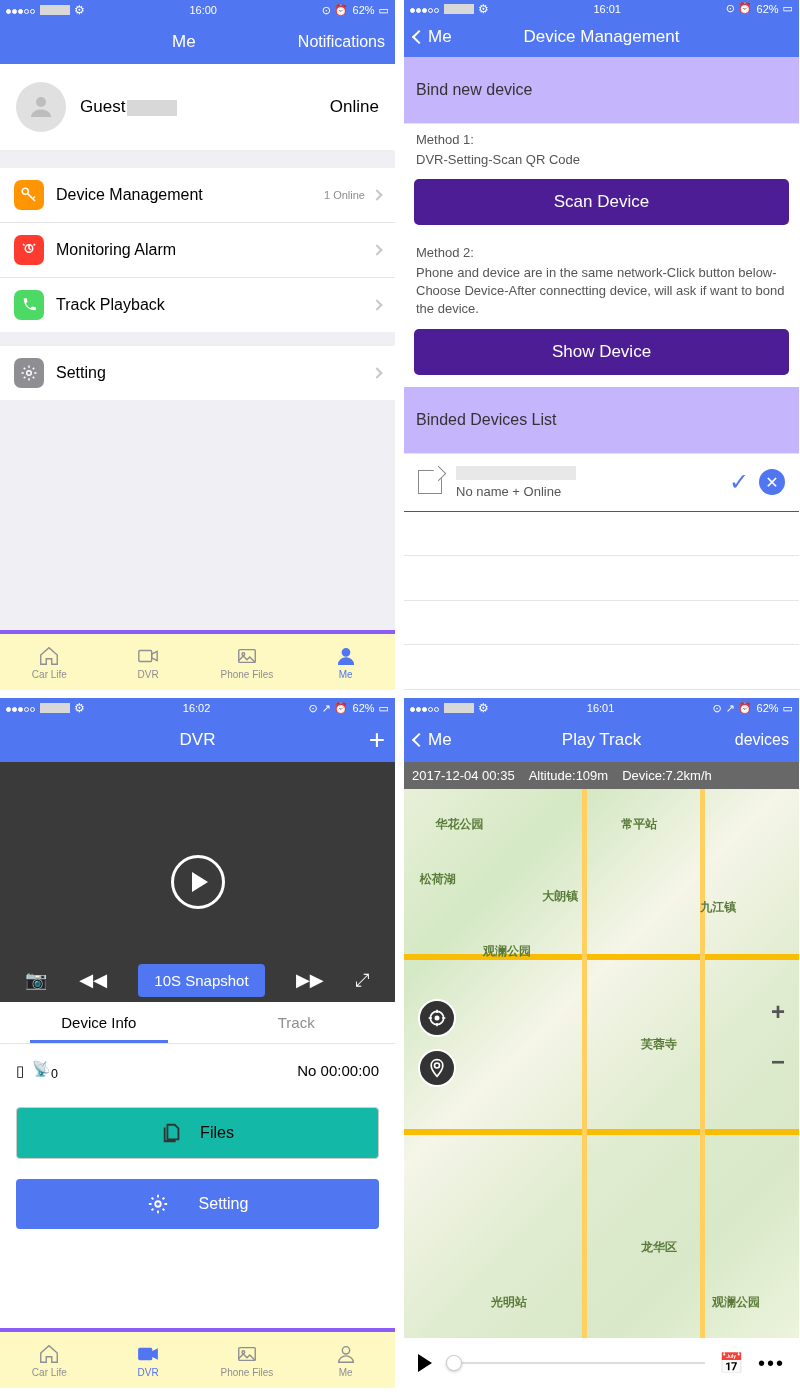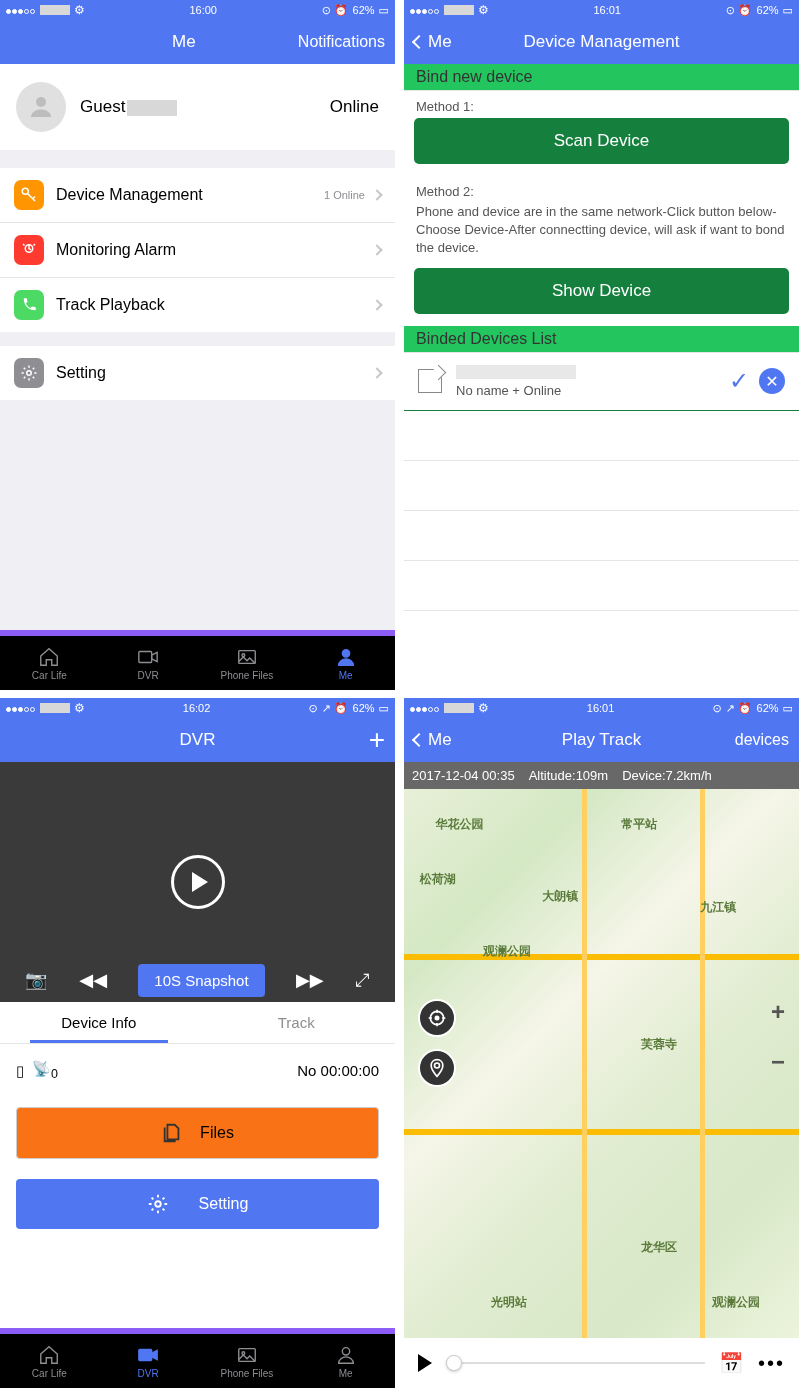--- a/index.html
+++ b/index.html
@@ -30,31 +30,31 @@
 .list-row:last-child { border-bottom: none; }
 .list-icon { width: 30px; height: 30px; border-radius: 7px; margin-right: 12px; display: flex; align-items: center; justify-content: center; }
 .list-icon svg { width: 18px; height: 18px; fill: #fff; }
 .ic-key { background: #ff9500; }
 .ic-alarm { background: #ff3b30; }
 .ic-track { background: #4cd964; }
 .ic-setting { background: #8e8e93; }
 .list-label { flex: 1; font-size: 16px; }
 .list-detail { color: #8e8e93; font-size: 11px; margin-right: 8px; }
 .logout-btn { margin: 14px 10px; background: #e52421; color: #fff; text-align: center; padding: 13px; border-radius: 5px; font-size: 17px; }
-.tabbar { margin-top: auto; height: 60px; background: #000000; border-top: 6px solid #8b5cf6; display: flex; }
+.tabbar { margin-top: auto; height: 60px; background: #fef9c3; border-top: 4px solid #8b5cf6; display: flex; }
 .tab { flex: 1; display: flex; flex-direction: column; align-items: center; justify-content: center; color: #8e8e93; font-size: 10px; gap: 2px; }
 .tab.active { color: #5076f2; }
 .tab svg { width: 24px; height: 22px; fill: none; stroke: currentColor; stroke-width: 1.5; }
 .tab.active svg { fill: currentColor; stroke: currentColor; }
 
 
-.section-h { background: #22c55e; padding: 4px 12px; font-size: 16px; color: #333; border-bottom: 1px solid #e5e5e5; }
+.section-h { background: #c4b5fd; padding: 24px 12px; font-size: 16px; color: #333; border-bottom: 1px solid #e5e5e5; }
 .method { padding: 8px 12px 4px; font-size: 13px; color: #555; background: #fff; }
 .method-desc { padding: 0 12px 10px; font-size: 13px; color: #555; background: #fff; line-height: 1.4; }
-.big-btn { margin: 0 10px 12px; background: #15803d; color: #fff; text-align: center; padding: 13px; border-radius: 5px; font-size: 17px; }
+.big-btn { margin: 0 10px 12px; background: #4c1d95; color: #fff; text-align: center; padding: 13px; border-radius: 5px; font-size: 17px; }
 .dev-row { display: flex; align-items: center; padding: 12px 14px; border-bottom: 1px solid #15803d; background: #fff; }
 .dev-edit { width: 24px; height: 24px; border: 1.5px solid #888; margin-right: 14px; position: relative; }
 .dev-edit::after { content: ''; position: absolute; width: 10px; height: 10px; border-top: 1.5px solid #888; border-right: 1.5px solid #888; top: -3px; right: -3px; background: #fff; transform: rotate(45deg); }
 .dev-info { flex: 1; }
 .dev-id { background: #e8e8e8; width: 120px; height: 14px; margin-bottom: 4px; }
 .dev-status { font-size: 13px; color: #555; }
 .check { color: #5076f2; font-size: 24px; margin-right: 10px; }
 .xbtn { width: 26px; height: 26px; border-radius: 50%; background: #5076f2; color: #fff; display: flex; align-items: center; justify-content: center; font-size: 16px; }
 .blank-row { height: 50px; border-bottom: 1px solid #e5e5e5; background: #fff; }
 
@@ -65,21 +65,21 @@
 .video-ctrl { position: absolute; bottom: 0; left: 0; right: 0; height: 44px; display: flex; align-items: center; justify-content: space-around; padding: 0 10px; }
 .vbtn { color: #fff; font-size: 18px; }
 .snap { background: #5076f2; color: #fff; padding: 8px 16px; border-radius: 4px; font-size: 15px; }
 .subtabs { display: flex; background: #fff; border-bottom: 1px solid #e5e5e5; }
 .subtab { flex: 1; text-align: center; padding: 12px; font-size: 15px; color: #8e8e93; position: relative; }
 .subtab.active { color: #000; }
 .subtab.active::after { content: ''; position: absolute; bottom: 0; left: 15%; right: 15%; height: 3px; background: #5076f2; }
 .info-row { background: #fff; padding: 16px; display: flex; align-items: center; font-size: 15px; }
 .info-icons { display: flex; gap: 8px; align-items: center; }
 .info-no { margin-left: auto; }
-.file-btn { margin: 10px 16px; border: 1px solid #ccc; background: #f97316; padding: 14px; text-align: center; font-size: 16px; border-radius: 4px; display: flex; align-items: center; justify-content: center; gap: 17px; }
+.file-btn { margin: 10px 16px; border: 1px solid #ccc; background: #14b8a6; padding: 14px; text-align: center; font-size: 16px; border-radius: 4px; display: flex; align-items: center; justify-content: center; gap: 17px; }
 .set-btn { margin: 10px 16px; background: #5076f2; color: #fff; padding: 14px; text-align: center; font-size: 16px; border-radius: 4px; display: flex; align-items: center; justify-content: center; gap: 30px; }
 
 
 .track-info { background: rgba(80,80,80,0.85); color: #fff; padding: 6px 8px; font-size: 13px; display: flex; gap: 14px; }
 .map { flex: 1; background: linear-gradient(135deg, #e8f0d8 0%, #d4e8c4 20%, #f5f5e8 40%, #e0ecd0 60%, #d8e8c8 80%, #ecf4dc 100%); position: relative; overflow: hidden; }
 .road { position: absolute; background: #fbbc04; }
 .r1 { width: 100%; height: 6px; top: 30%; }
 .r2 { width: 100%; height: 6px; top: 62%; }
 .r3 { width: 5px; height: 100%; left: 45%; background: #ffd060; }
 .r4 { width: 5px; height: 100%; left: 75%; background: #ffd060; }
@@ -222,20 +222,21 @@
     <div class="nav-left">
           <span class="chev-l"></span>
           <span>Me</span>
         </div>
     <div class="nav-title">Device Management</div>
     <div class="nav-right"></div>
   </div>
   <div class="section-h">Bind new device</div>
   <div style="background:#fff">
     <div class="method">Method 1:</div>
+    <div class="method-desc">DVR-Setting-Scan QR Code</div>
     <div class="big-btn">Scan Device</div>
     <div class="method">Method 2:</div>
     <div class="method-desc">Phone and device are in the same network-Click button below-Choose Device-After connectting device, will ask if want to bond the device.</div>
     <div class="big-btn">Show Device</div>
   </div>
   <div class="section-h">Binded Devices List</div>
   <div class="dev-row">
     <div class="dev-edit"></div>
     <div class="dev-info">
           <div class="dev-id"></div>

